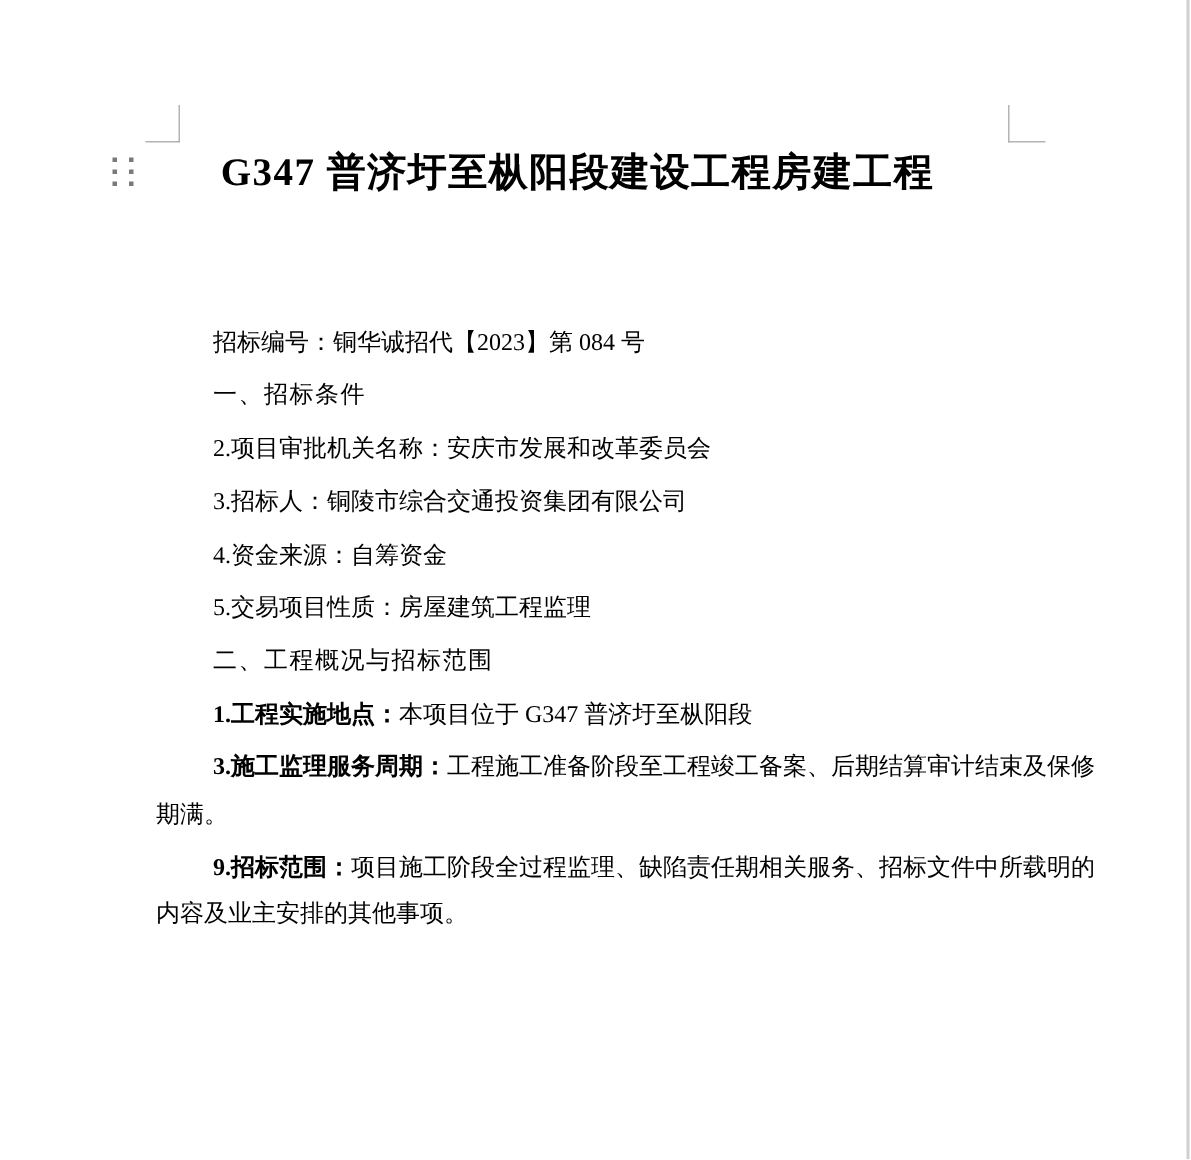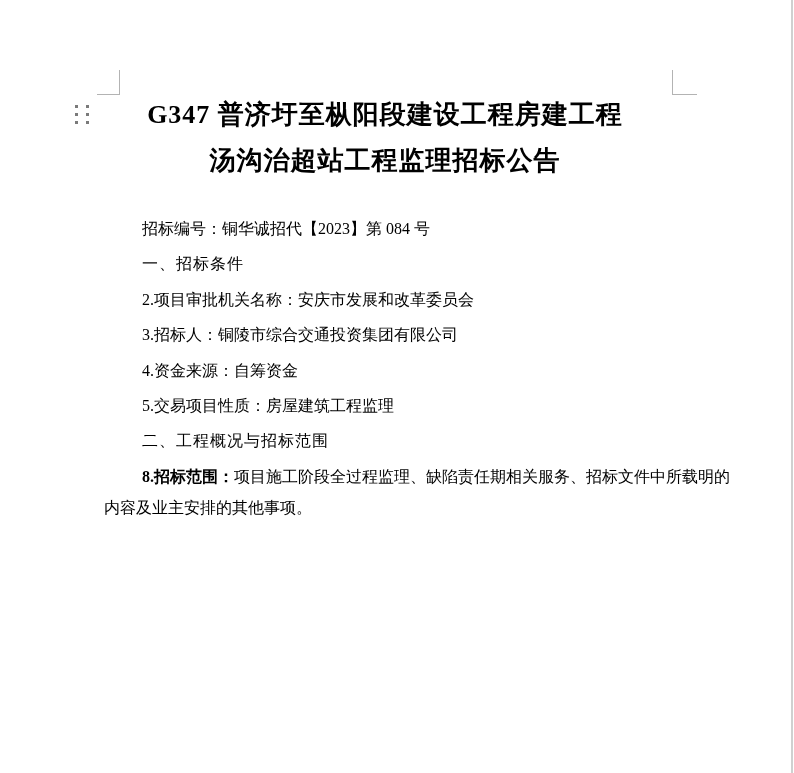--- a/index.html
+++ b/index.html
@@ -93,29 +93,34 @@
     <span></span>
     <span></span>
     <span></span>
     <span></span>
     <span></span>
     <span></span>
   </div>
 
   <div class="doc-title">
     <div>G347 普济圩至枞阳段建设工程房建工程</div>
-    <div>汤沟治超站工程监理招标公告</div>
   </div>
 
   <div class="doc-body">
     <p>招标编号：铜华诚招代【2023】第 084 号</p>
     <p class="h">一、招标条件</p>
     <p>2.项目审批机关名称：安庆市发展和改革委员会</p>
     <p>3.招标人：铜陵市综合交通投资集团有限公司</p>
     <p>4.资金来源：自筹资金</p>
     <p>5.交易项目性质：房屋建筑工程监理</p>
     <p class="h">二、工程概况与招标范围</p>
     <p>
-      <span class="lbl">8.招标范围：</span><span>项目施工阶段全过程监理、缺陷责任期相关服务、招标文件中所载明的内容及业主安排的其他事项。</span>
+      <span class="lbl">1.工程实施地点：</span><span>本项目位于 G347 普济圩至枞阳段</span>
+    </p>
+    <p>
+      <span class="lbl">3.施工监理服务周期：</span><span>工程施工准备阶段至工程竣工备案、后期结算审计结束及保修期满。</span>
+    </p>
+    <p>
+      <span class="lbl">9.招标范围：</span><span>项目施工阶段全过程监理、缺陷责任期相关服务、招标文件中所载明的内容及业主安排的其他事项。</span>
     </p>
   </div>
 
 </div>
 
 </body></html>

